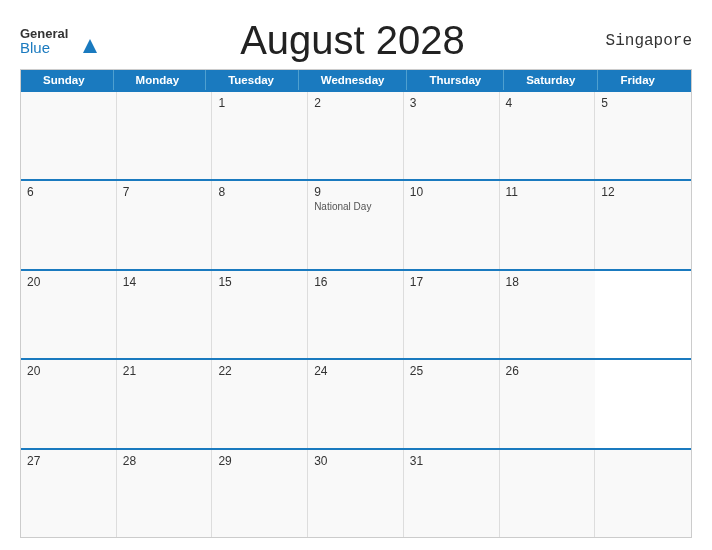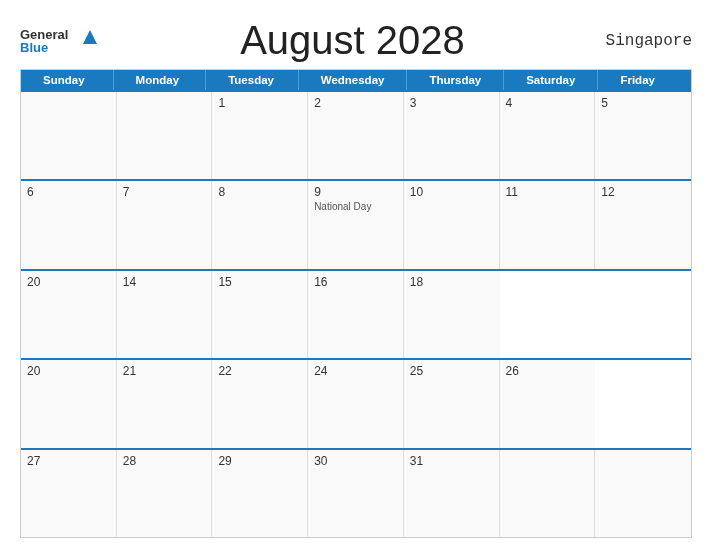--- a/index.html
+++ b/index.html
@@ -18,32 +18,32 @@
       flex-direction: column;
     }
     .header {
       display: flex;
       align-items: center;
       justify-content: space-between;
       margin-bottom: 6px;
     }
     .logo {
       display: flex;
-      align-items: flex-start;
+      align-items: flex-end;
       gap: 12px;
     }
     .logo-text-general {
       font-size: 13px;
       font-weight: bold;
       color: #333;
       line-height: 1;
     }
     .logo-text-blue {
-      font-size: 13px;
-      font-weight: bold;
+      font-size: 15px;
+      font-weight: normal;
       color: #1a7abf;
       line-height: 1;
     }
     .logo-icon {
       width: 18px;
       height: 18px;
       margin-left: 1px;
     }
     .month-title {
       font-size: 40px;
@@ -196,20 +196,23 @@
           <div class="day-cell">
             <span class="day-number">14</span>
           </div>
           <div class="day-cell">
             <span class="day-number">15</span>
           </div>
           <div class="day-cell">
             <span class="day-number">16</span>
           </div>
           <div class="day-cell">
+            <span class="day-number">17</span>
+          </div>
+          <div class="day-cell">
             <span class="day-number">18</span>
           </div>
         </div>
         <div class="week-row">
           <div class="day-cell">
             <span class="day-number">20</span>
           </div>
           <div class="day-cell">
             <span class="day-number">21</span>
           </div>

